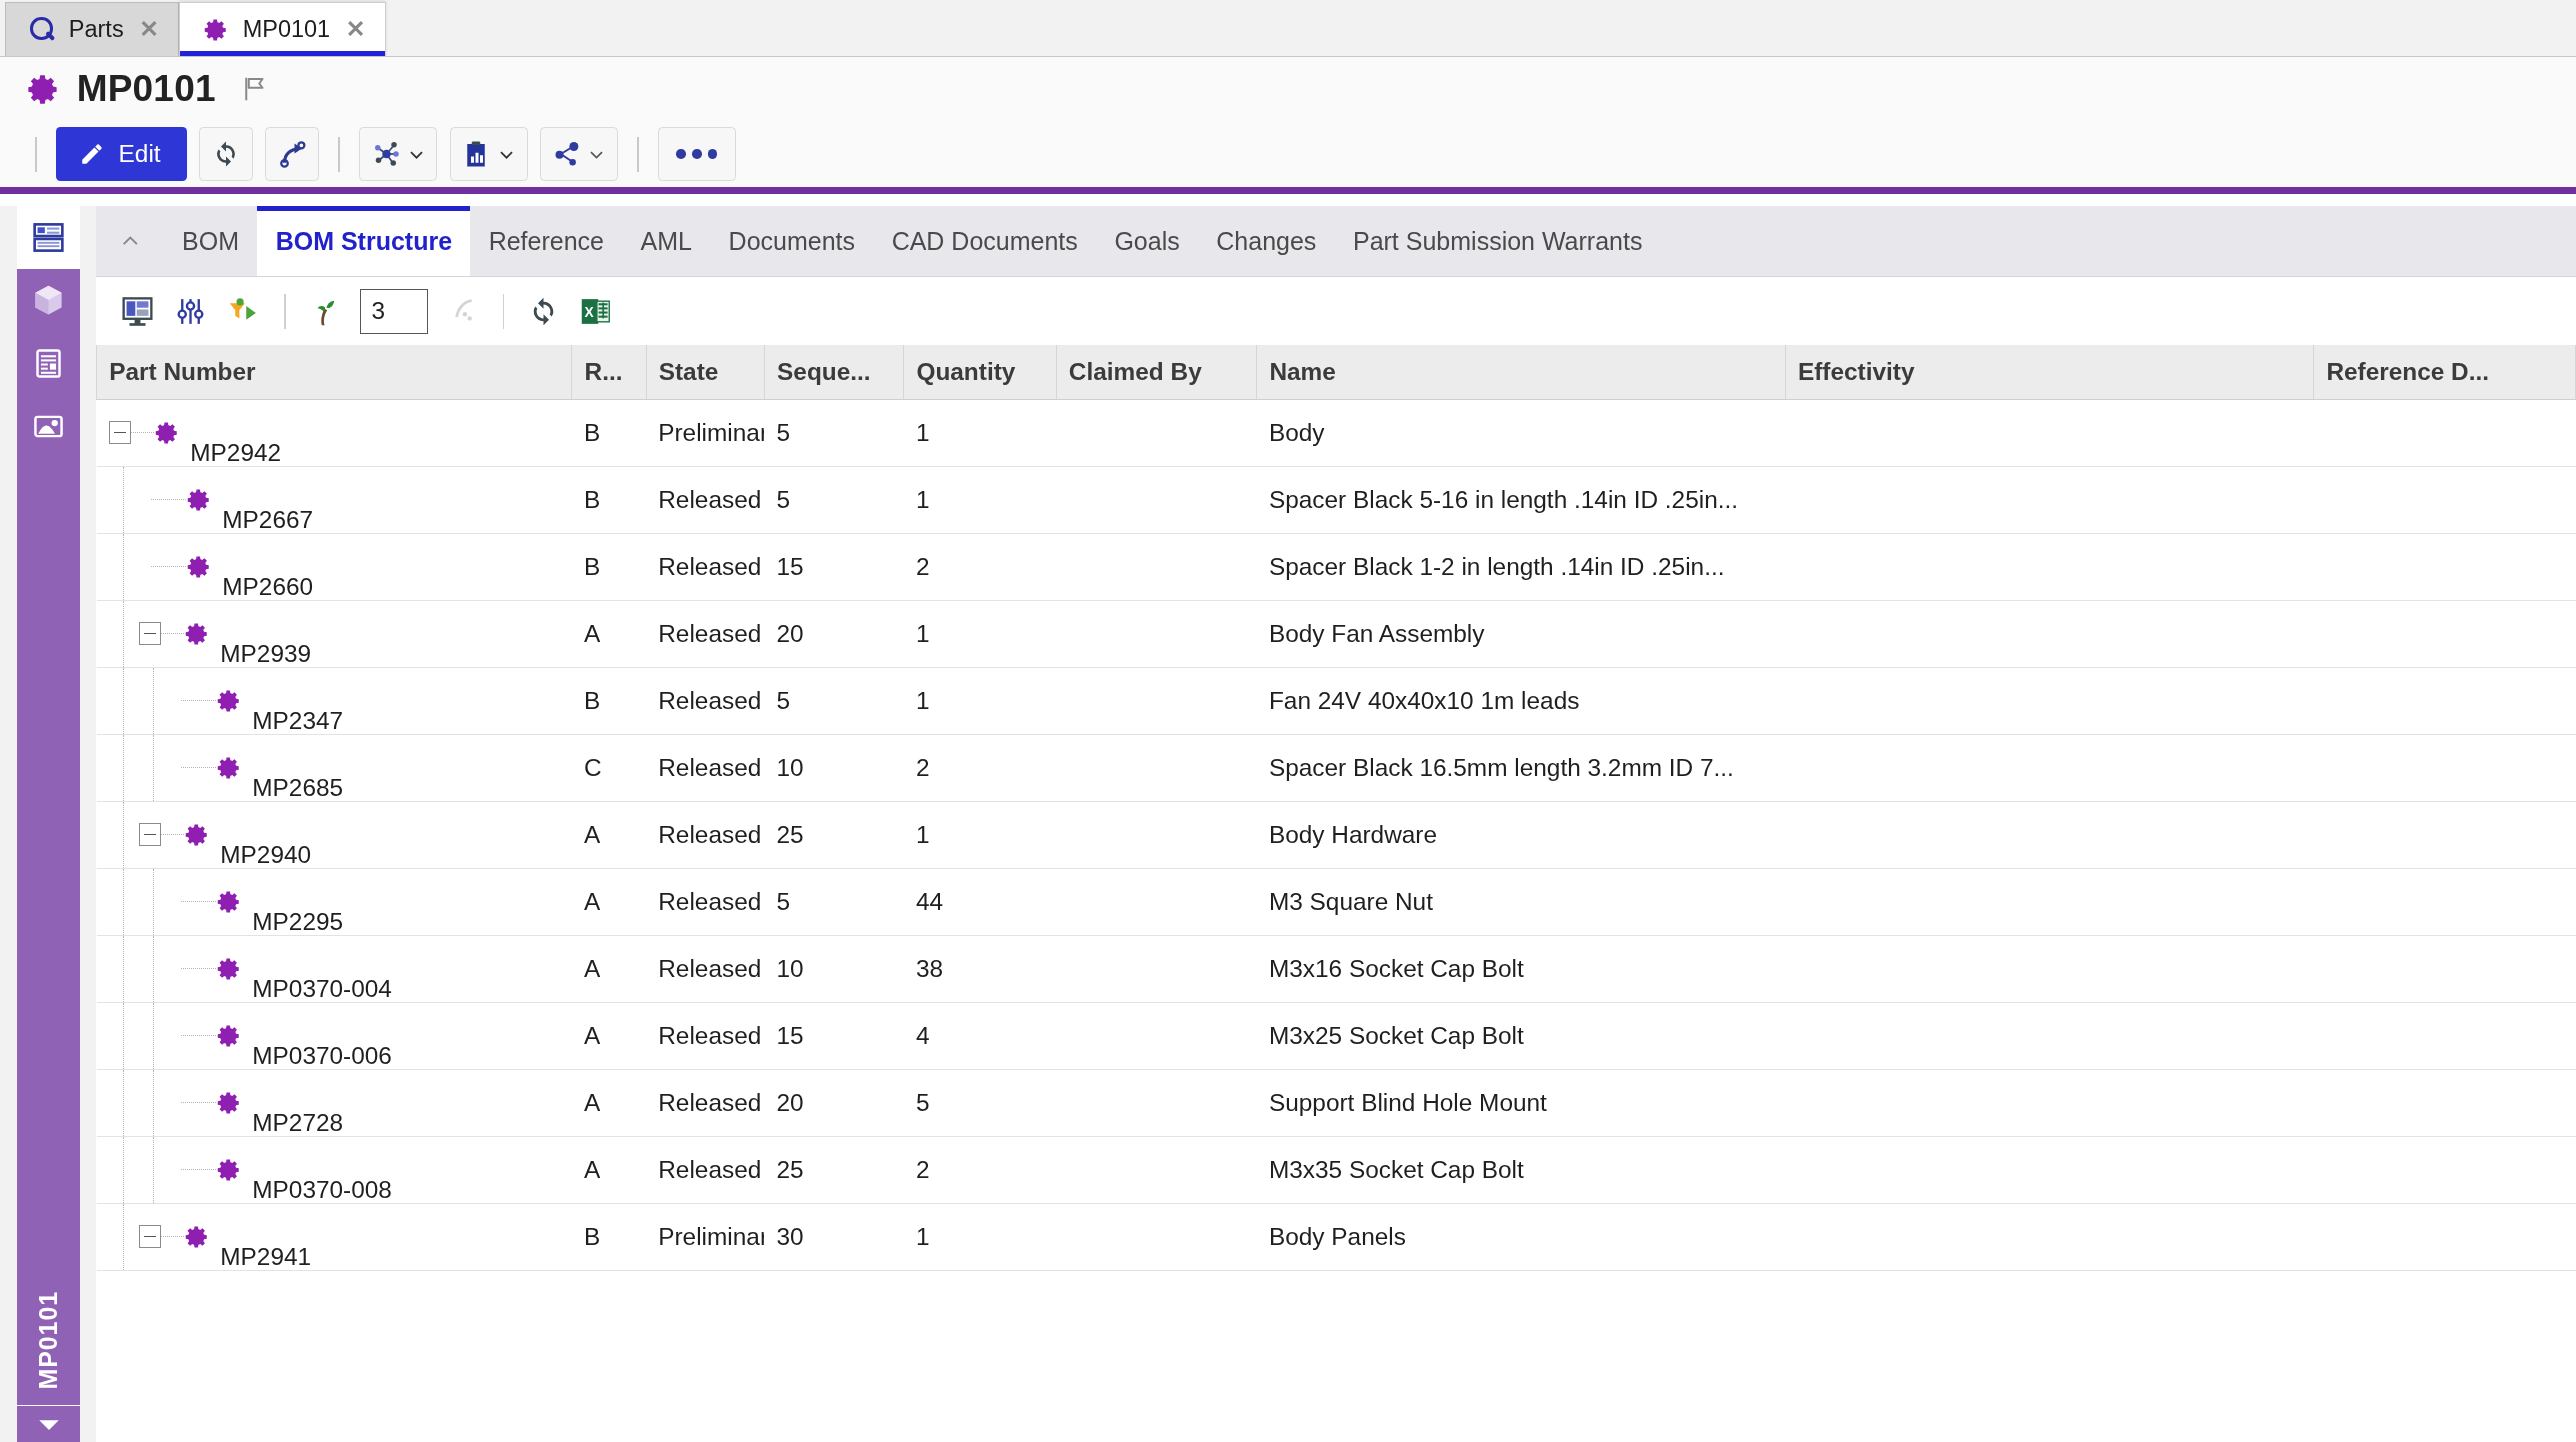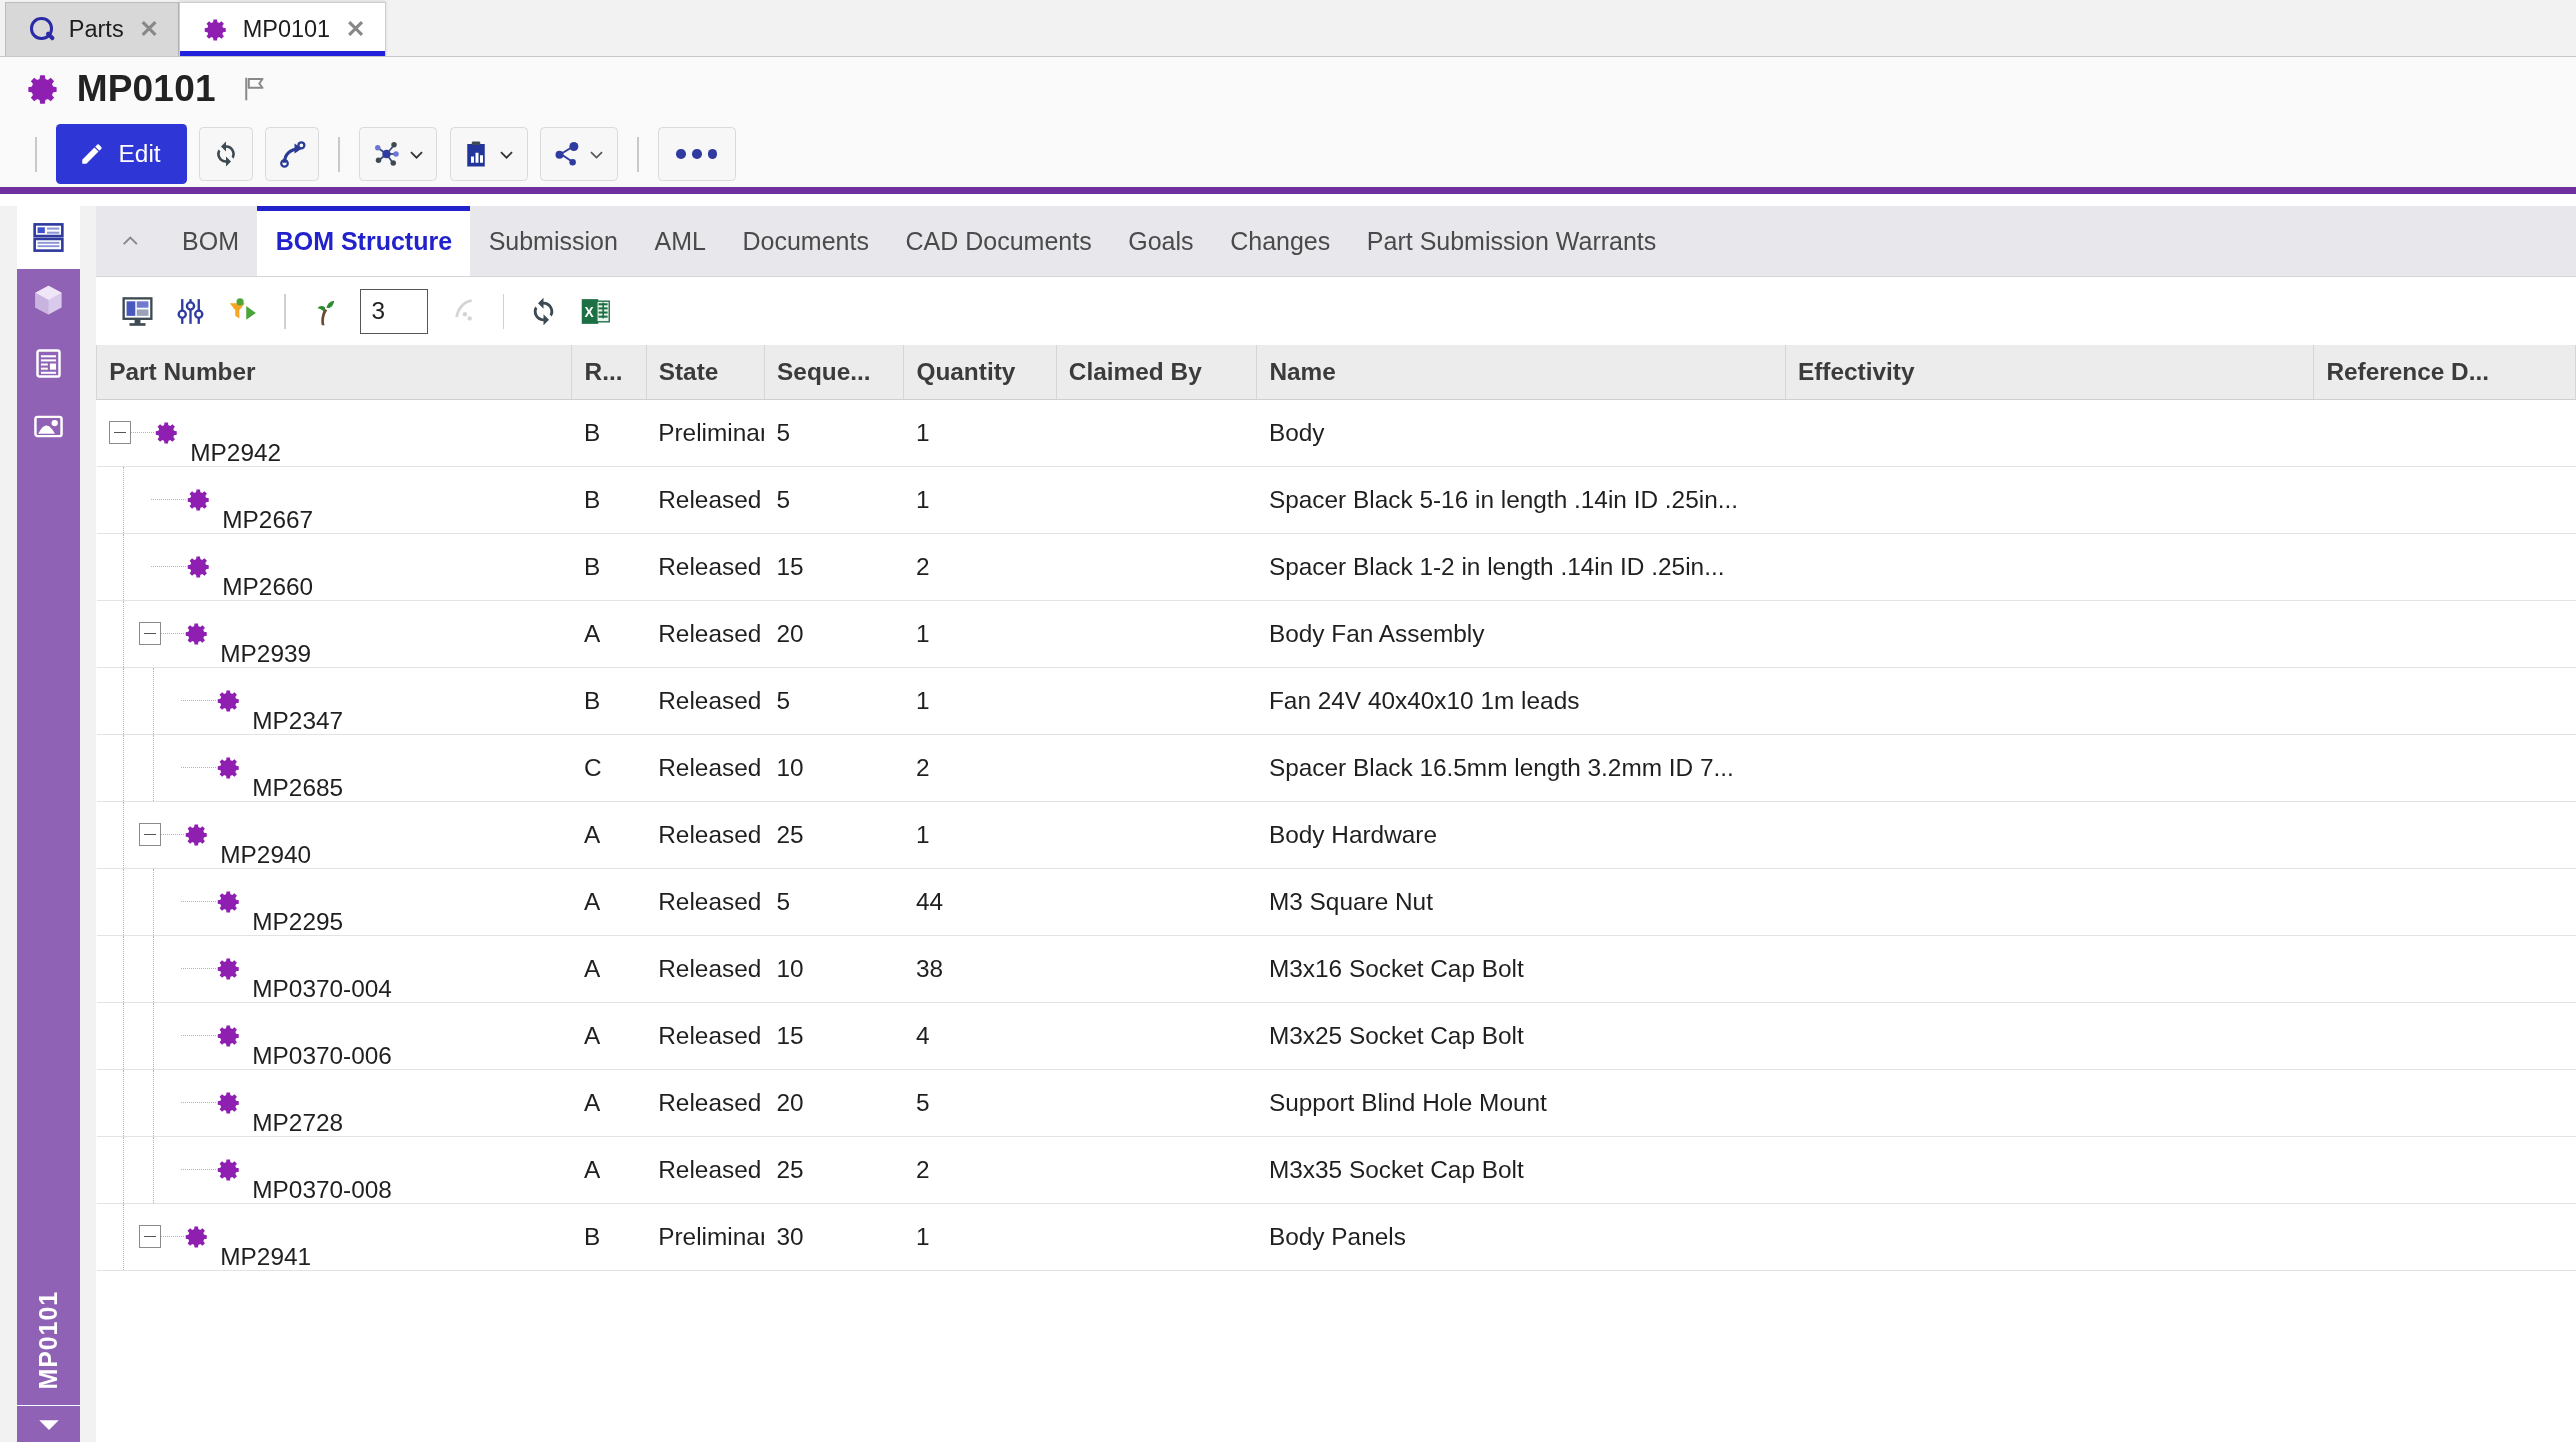--- a/index.html
+++ b/index.html
@@ -65,21 +65,21 @@
   .flag-ico { margin-left: 8.7px; }
 
   
   .actionbar {
     height: 73px; background: #fafafa;
     display: flex; align-items: center; gap: 12.2px;
     padding-left: 28px;
     border-bottom: 7.8px solid #6f2f9f;
   }
   .btn-edit {
-    height: 60px; min-width: 131px; background: #2f36d6;
+    height: 54px; min-width: 131px; background: #2f36d6;
     color: #fff; border: none; border-radius: 4.4px;
     display: flex; align-items: center; justify-content:center; gap: 14px;
     font-size: 24.4px; cursor: pointer; padding: 0 21px 0 17.4px;
   }
   .tbtn {
     height: 54px; width: 54px; background: #f7f7f7;
     border: 0.9px solid #dadada; border-radius: 4.4px;
     display: flex; align-items: center; justify-content: center;
     cursor: pointer;
   }
@@ -381,21 +381,21 @@
         <path d="M5 15l7-7 7 7" stroke="#888" stroke-width="2" fill="none"></path>
       </svg>
     </div>
     <div class="navtab">
         <span>BOM</span>
       </div>
     <div class="navtab active">
         <span>BOM Structure</span>
       </div>
     <div class="navtab">
-        <span>Submission</span>
+        <span>Reference</span>
       </div>
     <div class="navtab">
         <span>AML</span>
       </div>
     <div class="navtab">
         <span>Documents</span>
       </div>
     <div class="navtab">
         <span>CAD Documents</span>
       </div>

